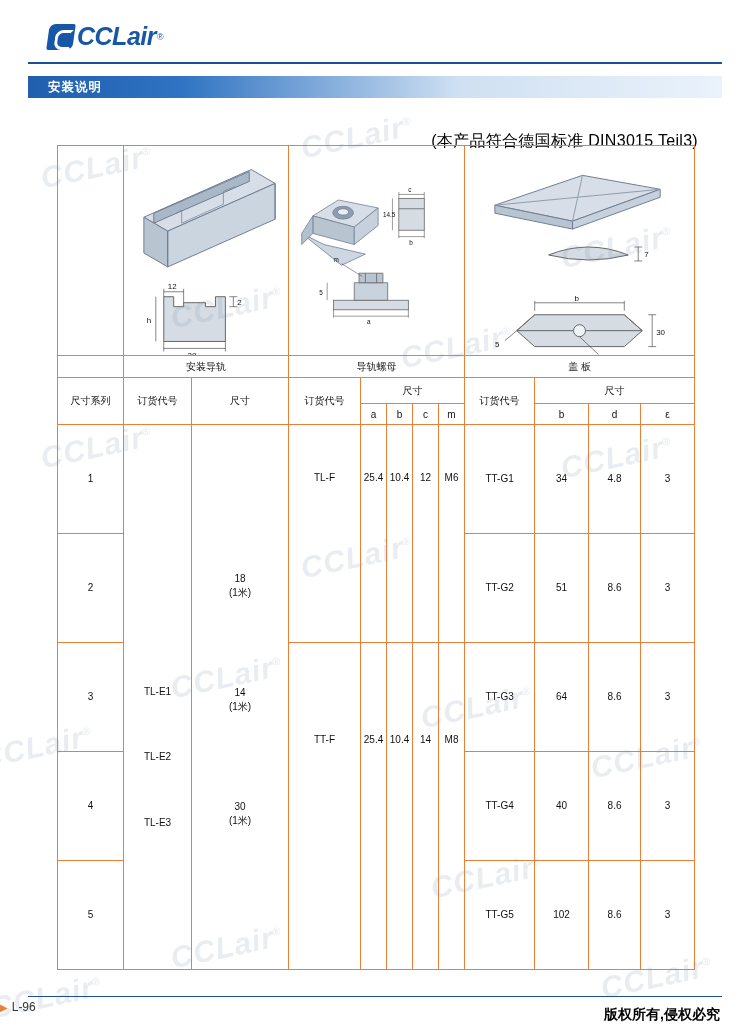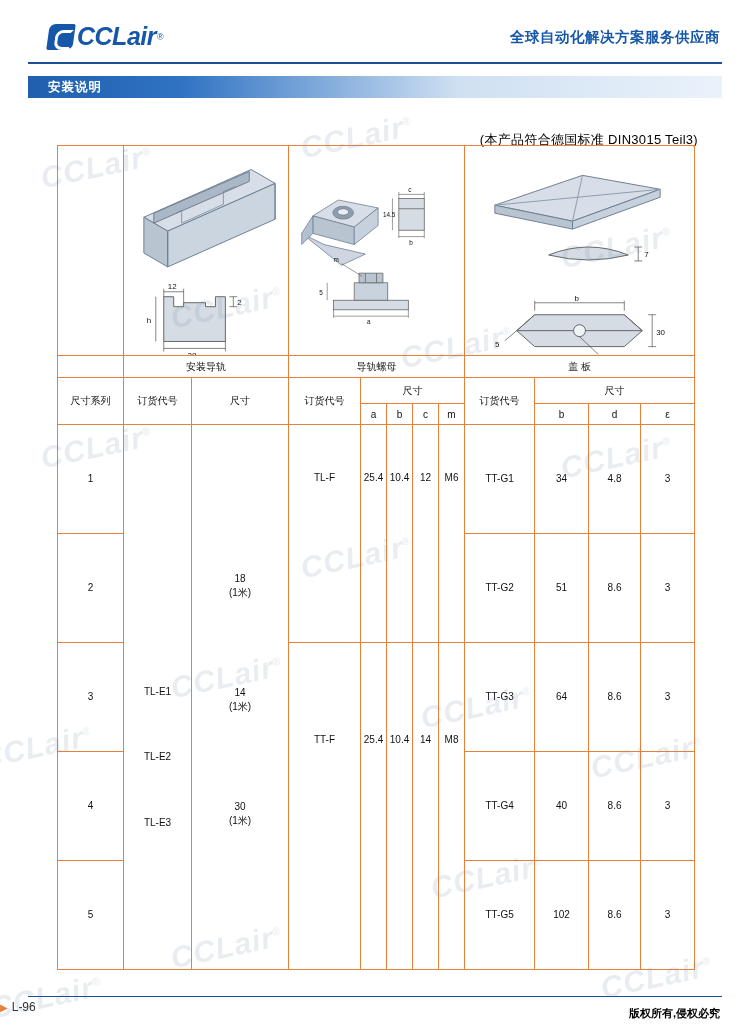--- a/index.html
+++ b/index.html
@@ -87,21 +87,21 @@
     font-size: 12.5px;
     color: #ffffff;
     font-weight: bold;
     letter-spacing: 1px;
   }
 
   
   .din-note {
     position: absolute;
     right: 52px; top: 131px;
-    font-size: 13px;
+    font-size: 16px;
     color: #000;
     letter-spacing: 0.3px;
   }
 
   
   .table-wrap {
     position: absolute;
     left: 57px; top: 145px;
     width: 637px; height: 825px;
   }
@@ -162,41 +162,40 @@
     color: #333;
   }
   .footer-page .tri {
     color: #e8803a;
     font-size: 10px;
     margin-right: 4px;
   }
   .footer-rights {
     position: absolute;
     right: 30px; top: 1006px;
-    font-size: 11px;
+    font-size: 14px;
     font-weight: bold;
     color: #000;
   }
   .footer-rule {
     position: absolute;
     left: 28px; top: 996px;
     width: 694px; height: 1px;
     background: #1a4f9c;
   }
 </style>
 </head>
 <body>
 
 <div class="header">
   <div class="logo">
     <div class="logo-mark"></div>
     <span class="logo-text">CCLair</span>
     <span class="logo-reg">®</span>
   </div>
-  <div class="header-slogan">全球自动化解决方案服务供应商</div>
   <div class="header-rule"></div>
 </div>
 
 <div class="title-bar">
   <div class="title-bar-text">安装说明</div>
 </div>
 
 <div class="din-note">(本产品符合德国标准 DIN3015  Teil3)</div>
 
 <div class="table-wrap">

